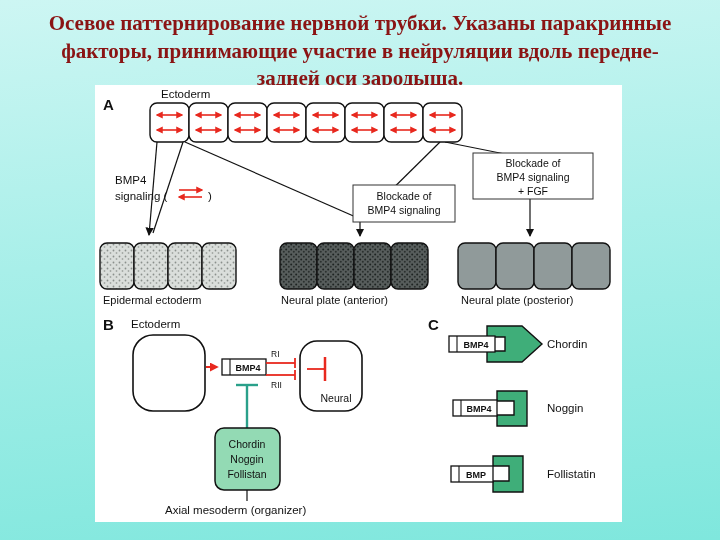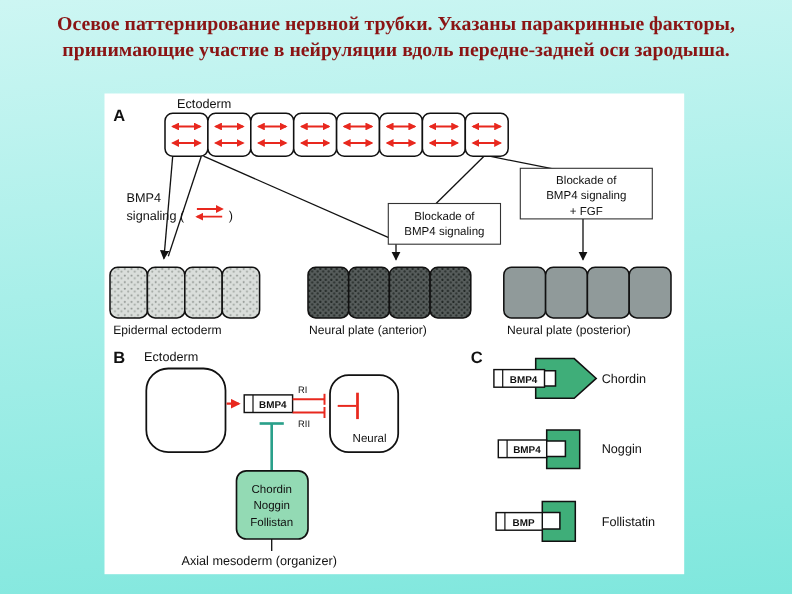--- a/index.html
+++ b/index.html
@@ -4,21 +4,21 @@
 <style>
   html,body{margin:0;padding:0;}
   body{
     width:720px;height:540px;overflow:hidden;position:relative;
     background:linear-gradient(175deg,#cdf6f3 0%,#a8efe9 45%,#7fe7dd 100%);
     font-family:"Liberation Sans",sans-serif;
   }
   .slide-title{
     margin:10px auto 0 auto;max-width:648px;text-align:center;
     font-family:"Liberation Serif",serif;font-weight:bold;
-    font-size:18px;line-height:1.32;color:#8a1414;
+    font-size:21px;line-height:1.32;color:#8a1414;
   }
   .diagram-panel{
     position:absolute;left:95px;top:85px;width:527px;height:437px;
     background:#ffffff;
   }
   svg{display:block;}
   text{font-family:"Liberation Sans",sans-serif;fill:#111;}
   .plabel{font-size:15px;font-weight:bold;}
   .lbl{font-size:11.5px;}
   .lbl11{font-size:11px;}

